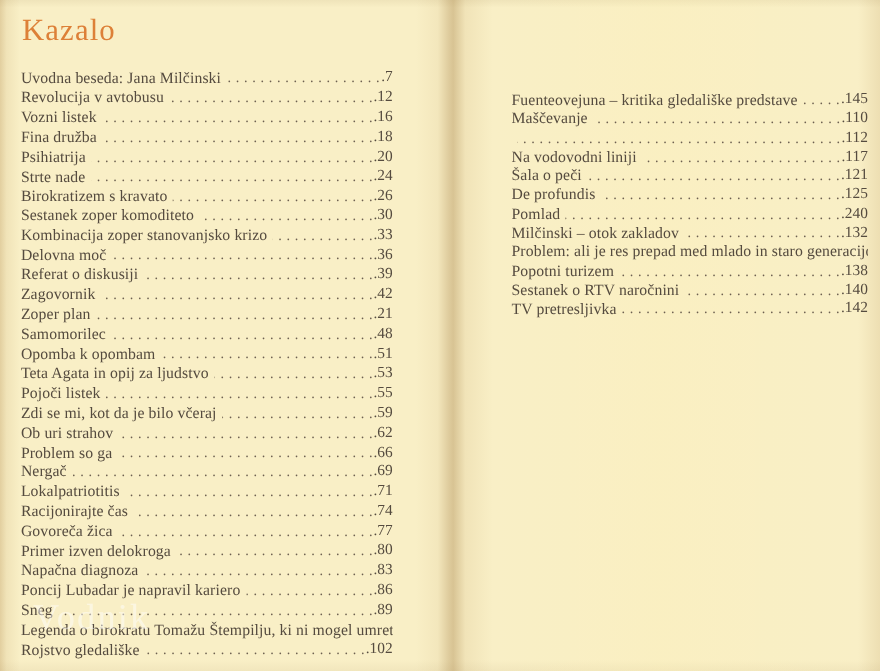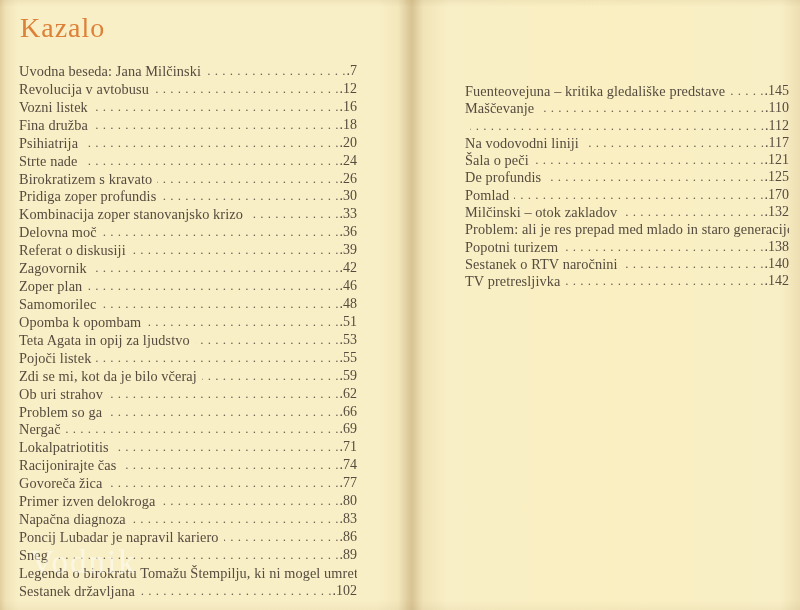--- a/index.html
+++ b/index.html
@@ -149,21 +149,21 @@
     <span class="num">24</span>
   </div>
 
   <div class="row">
     <span class="t">Birokratizem s kravato</span>
     <span class="leader" aria-hidden="true">. . . . . . . . . . . . . . . . . . . . . . . . . . . . . . . . . . . . . . . . . . . . . . . . . . . . . . . . . . . . . . . . . . . . . . . . . . . . . . . . . . . . . . . . . . </span>
     <span class="num">26</span>
   </div>
 
   <div class="row">
-    <span class="t">Pridiga zoper profundis</span>
+    <span class="t">Sestanek zoper komoditeto</span>
     <span class="leader" aria-hidden="true">. . . . . . . . . . . . . . . . . . . . . . . . . . . . . . . . . . . . . . . . . . . . . . . . . . . . . . . . . . . . . . . . . . . . . . . . . . . . . . . . . . . . . . . . . . </span>
     <span class="num">30</span>
   </div>
 
   <div class="row">
     <span class="t">Kombinacija zoper stanovanjsko krizo</span>
     <span class="leader" aria-hidden="true">. . . . . . . . . . . . . . . . . . . . . . . . . . . . . . . . . . . . . . . . . . . . . . . . . . . . . . . . . . . . . . . . . . . . . . . . . . . . . . . . . . . . . . . . . . </span>
     <span class="num">33</span>
   </div>
 
@@ -181,21 +181,21 @@
 
   <div class="row">
     <span class="t">Zagovornik</span>
     <span class="leader" aria-hidden="true">. . . . . . . . . . . . . . . . . . . . . . . . . . . . . . . . . . . . . . . . . . . . . . . . . . . . . . . . . . . . . . . . . . . . . . . . . . . . . . . . . . . . . . . . . . </span>
     <span class="num">42</span>
   </div>
 
   <div class="row">
     <span class="t">Zoper plan</span>
     <span class="leader" aria-hidden="true">. . . . . . . . . . . . . . . . . . . . . . . . . . . . . . . . . . . . . . . . . . . . . . . . . . . . . . . . . . . . . . . . . . . . . . . . . . . . . . . . . . . . . . . . . . </span>
-    <span class="num">46</span>
+    <span class="num">21</span>
   </div>
 
   <div class="row">
     <span class="t">Samomorilec</span>
     <span class="leader" aria-hidden="true">. . . . . . . . . . . . . . . . . . . . . . . . . . . . . . . . . . . . . . . . . . . . . . . . . . . . . . . . . . . . . . . . . . . . . . . . . . . . . . . . . . . . . . . . . . </span>
     <span class="num">48</span>
   </div>
 
   <div class="row">
     <span class="t">Opomba k opombam</span>
@@ -281,21 +281,21 @@
     <span class="num">89</span>
   </div>
 
   <div class="row">
     <span class="t">Legenda o birokratu Tomažu Štempilju, ki ni mogel umreti</span>
     <span class="leader" aria-hidden="true">. . . . . . . . . . . . . . . . . . . . . . . . . . . . . . . . . . . . . . . . . . . . . . . . . . . . . . . . . . . . . . . . . . . . . . . . . . . . . . . . . . . . . . . . . . </span>
 
   </div>
 
   <div class="row">
-    <span class="t">Sestanek državljana</span>
+    <span class="t">Rojstvo gledališke</span>
     <span class="leader" aria-hidden="true">. . . . . . . . . . . . . . . . . . . . . . . . . . . . . . . . . . . . . . . . . . . . . . . . . . . . . . . . . . . . . . . . . . . . . . . . . . . . . . . . . . . . . . . . . . </span>
     <span class="num">102</span>
   </div>
 </div>
 
   <div id="toc-right" class="toc-col">
   <div class="row">
     <span class="t">Fuenteovejuna – kritika gledališke predstave</span>
     <span class="leader" aria-hidden="true">. . . . . . . . . . . . . . . . . . . . . . . . . . . . . . . . . . . . . . . . . . . . . . . . . . . . . . . . . . . . . . . . . . . . . . . . . . . . . . . . . . . . . . . . . . </span>
     <span class="num">145</span>
@@ -326,21 +326,21 @@
 
   <div class="row">
     <span class="t">De profundis</span>
     <span class="leader" aria-hidden="true">. . . . . . . . . . . . . . . . . . . . . . . . . . . . . . . . . . . . . . . . . . . . . . . . . . . . . . . . . . . . . . . . . . . . . . . . . . . . . . . . . . . . . . . . . . </span>
     <span class="num">125</span>
   </div>
 
   <div class="row">
     <span class="t">Pomlad</span>
     <span class="leader" aria-hidden="true">. . . . . . . . . . . . . . . . . . . . . . . . . . . . . . . . . . . . . . . . . . . . . . . . . . . . . . . . . . . . . . . . . . . . . . . . . . . . . . . . . . . . . . . . . . </span>
-    <span class="num">170</span>
+    <span class="num">240</span>
   </div>
 
   <div class="row">
     <span class="t">Milčinski – otok zakladov</span>
     <span class="leader" aria-hidden="true">. . . . . . . . . . . . . . . . . . . . . . . . . . . . . . . . . . . . . . . . . . . . . . . . . . . . . . . . . . . . . . . . . . . . . . . . . . . . . . . . . . . . . . . . . . </span>
     <span class="num">132</span>
   </div>
 
   <div class="row">
     <span class="t">Problem: ali je res prepad med mlado in staro generacijo?</span>

